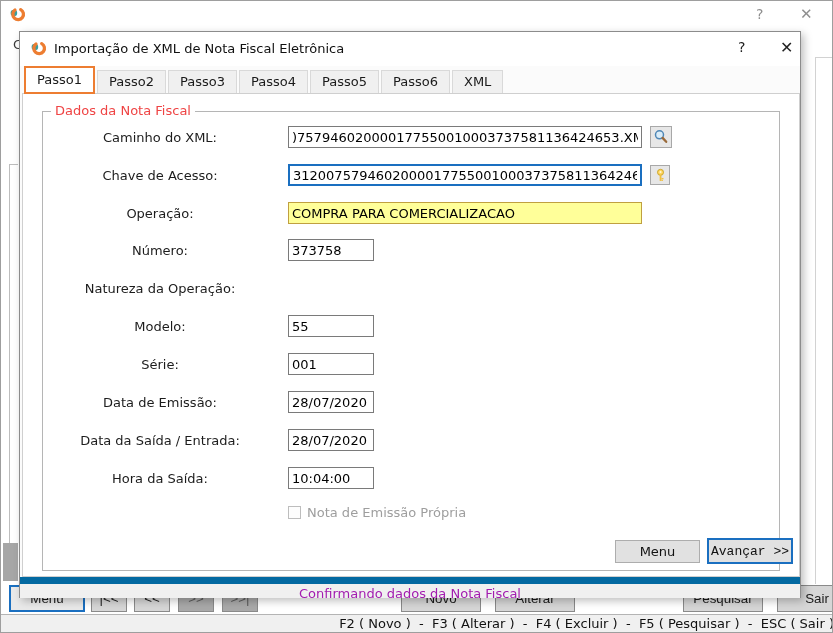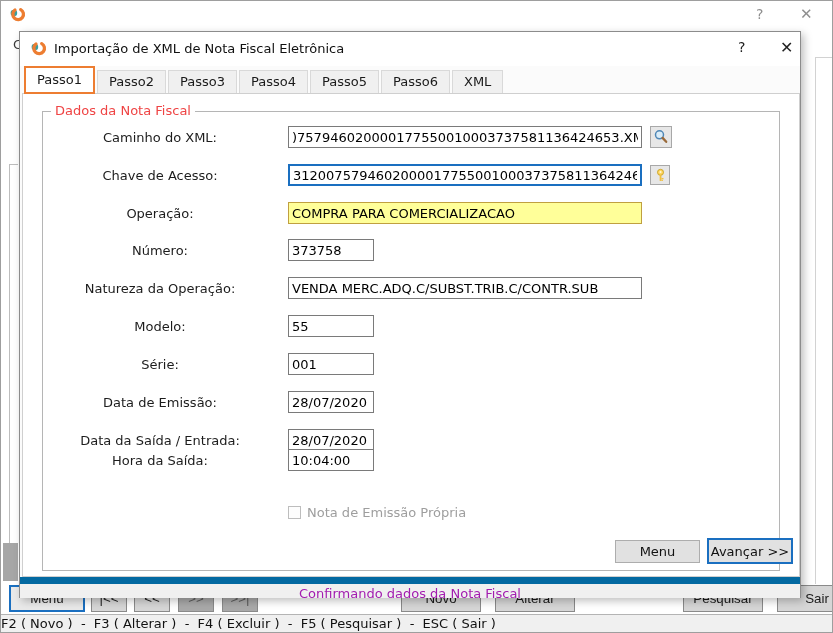--- a/index.html
+++ b/index.html
@@ -23,21 +23,21 @@
   .bg-dark-block  { position:absolute; left:2px; top:542px; width:15px; height:38px; background:#a6a6a6; }
   .bg-partial-char{ position:absolute; left:12px; top:36px; color:#3a3a3a; }
 
   .bg-buttons-row { position:absolute; left:0; top:584px; width:833px; height:27px; }
   .bg-btn { position:absolute; height:27px; background:#d6d6d6; border:1px solid #8a8a8a;
             text-align:center; line-height:24px; color:#1a1a1a; }
   .bg-btn.focused { border:2px solid #1a6fc0; background:#e9e9e9; }
   .bg-btn.disabled { background:#a9a9a9; color:#5a5a5a; }
   .fkeys-bar { position:absolute; left:0; top:613px; width:833px; height:20px; background:#f0f0f0;
                border-top:1px solid #b4b4b4; border-bottom:1px solid #b4b4b4;
-               text-align:left; line-height:18px; white-space:pre; color:#111; }
+               text-align:right; line-height:18px; white-space:pre; color:#111; }
 
   
   .dialog { position:absolute; left:18px; top:30px; width:782px; height:567px; background:#fbfbfb;
             border:1px solid #8c8c8c; box-shadow:3px 3px 8px rgba(0,0,0,0.25); z-index:10; }
   .dlg-titlebar { position:relative; width:100%; height:34px; background:#ffffff; }
   .dlg-titlebar .app-icon { left:10px; top:8px; }
   .dlg-title { position:absolute; left:34px; top:9px; color:#111; }
   .dlg-help  { position:absolute; left:718px; top:7px; font-size:14px; color:#222; }
   .dlg-close { position:absolute; left:760px; top:6px; font-size:16px; color:#222; }
 
@@ -69,21 +69,21 @@
   .tool-btn { position:absolute; left:630px; width:22px; height:22px; background:#e7e7e7;
               border:1px solid #a8a8a8; display:flex; align-items:center; justify-content:center; }
 
   .chk-row { position:absolute; left:268px; top:472px; height:16px; display:flex; align-items:center; }
   .chk-box { width:13px; height:13px; border:1px solid #bdbdbd; background:#fdfdfd; margin-right:6px; }
   .chk-label { color:#9e9e9e; }
 
   .dlg-btn { position:absolute; background:#e1e1e1; border:1px solid #adadad; text-align:center;
              font-size:13px; color:#111; font-family:"DejaVu Sans","Liberation Sans",sans-serif; }
   .btn-menu    { left:595px; top:508px; width:85px; height:23px; line-height:21px; }
-  .btn-avancar { left:687px; top:506px; width:86px; height:26px; line-height:21px; border:2px solid #1a6fc0; }
+  .btn-avancar { left:687px; top:506px; width:86px; height:26px; line-height:21px; border:2px solid #1a6fc0;font-family:Liberation Mono, monospace; }
 
   .dlg-status { position:absolute; left:0; top:545px; width:780px; height:21px; background:#f0f0f0;
                 border-top:7px solid #0369a1; text-align:center; line-height:20px; color:#a21caf; }
 </style>
 </head>
 <body>
 
 <div id="screen">
 
   <div class="main-titlebar">
@@ -172,21 +172,20 @@
         <input type="text" class="w-wide yellow" value="COMPRA PARA COMERCIALIZACAO" style="">
       </div>
 
       <div class="row" style="top:207px;">
         <label>Número:</label>
         <input type="text" class="w-small" value="373758" style="">
       </div>
 
       <div class="row" style="top:245px;">
         <label>Natureza da Operação:</label>
-        <input type="text" class="w-wide" value="VENDA MERC.ADQ.C/SUBST.TRIB.C/CONTR.SUB" style="">
       </div>
 
       <div class="row" style="top:283px;">
         <label>Modelo:</label>
         <input type="text" class="w-small" value="55" style="">
       </div>
 
       <div class="row" style="top:321px;">
         <label>Série:</label>
         <input type="text" class="w-small" value="001" style="">
@@ -195,21 +194,21 @@
       <div class="row" style="top:359px;">
         <label>Data de Emissão:</label>
         <input type="text" class="w-small" value="28/07/2020" style="">
       </div>
 
       <div class="row" style="top:397px;">
         <label>Data da Saída / Entrada:</label>
         <input type="text" class="w-small" value="28/07/2020" style="">
       </div>
 
-      <div class="row" style="top:417px;">
+      <div class="row" style="top:435px;">
         <label>Hora da Saída:</label>
         <input type="text" class="w-small" value="10:04:00" style="">
       </div>
 
       <div class="chk-row">
         <span class="chk-box"></span>
         <span class="chk-label">Nota de Emissão Própria</span>
       </div>
 
       <button class="dlg-btn btn-menu">Menu</button>

